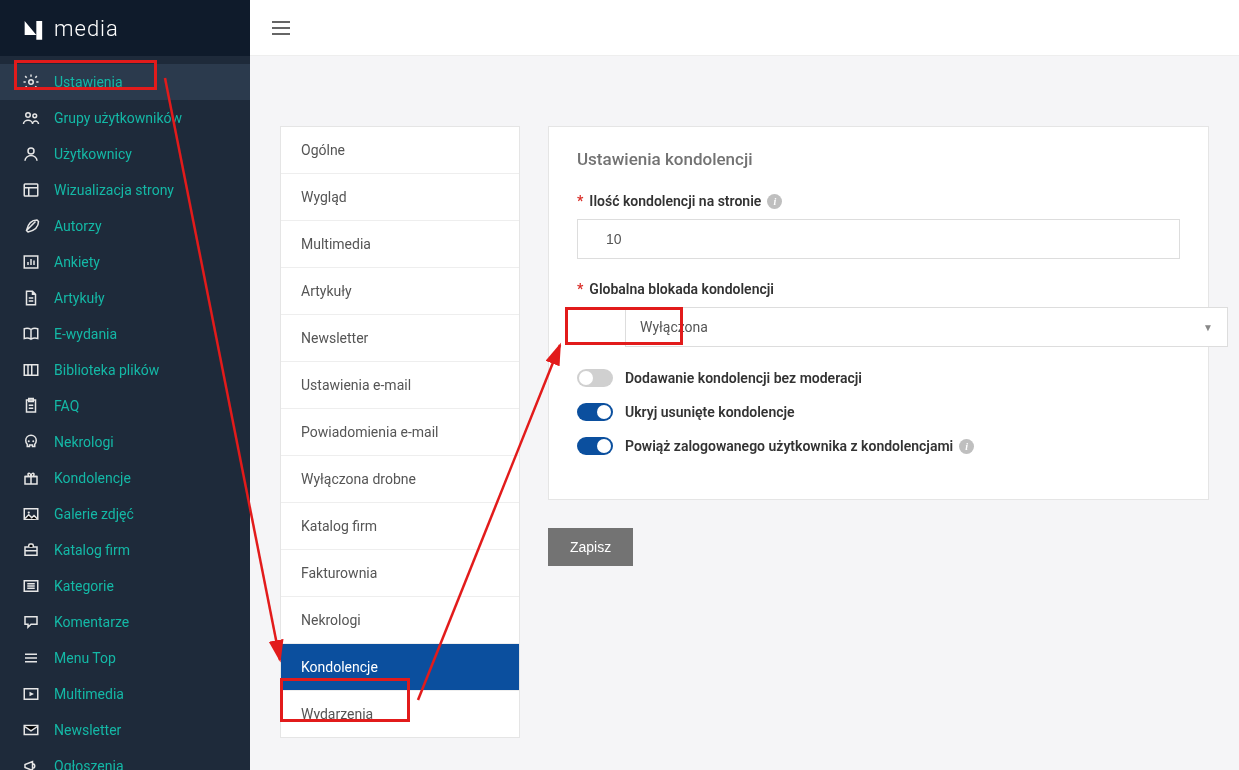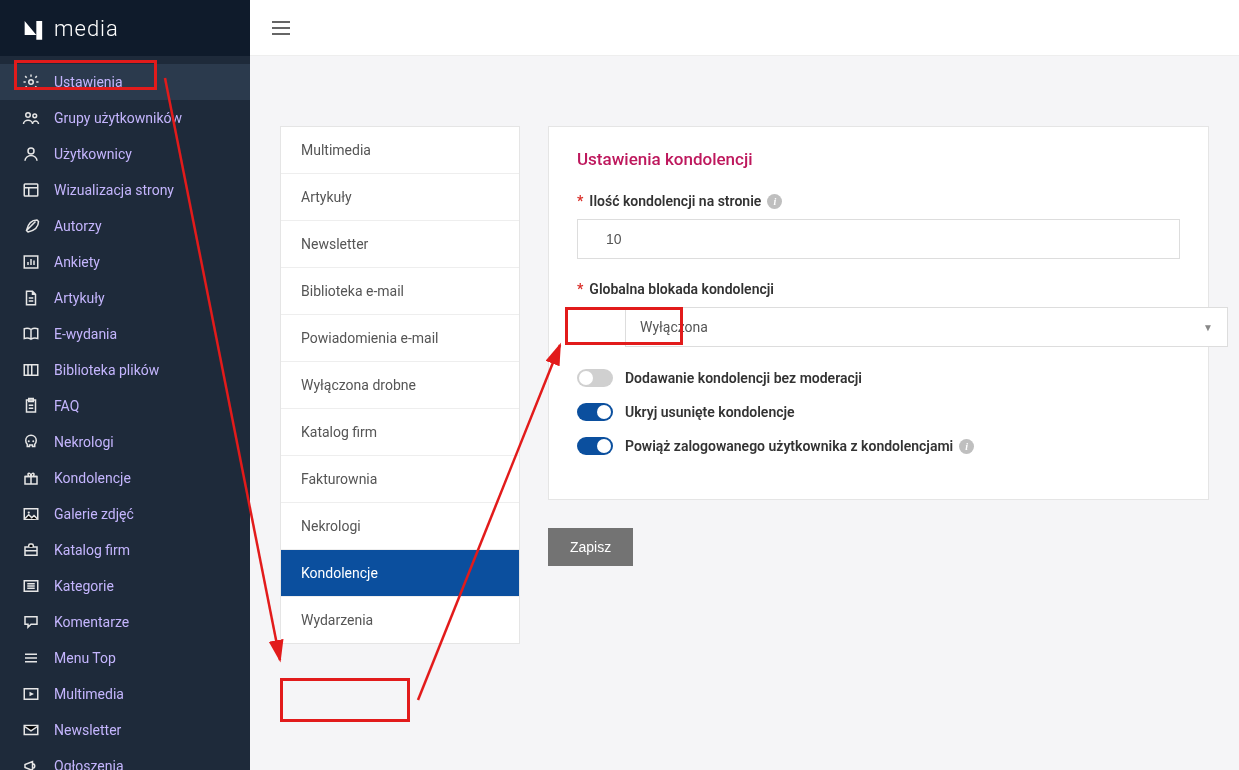--- a/index.html
+++ b/index.html
@@ -2,39 +2,39 @@
 <html><head>
 <meta charset="utf-8">
 <style>
   * { box-sizing: border-box; margin: 0; padding: 0; }
   body { font-family: -apple-system, "Segoe UI", Roboto, Arial, sans-serif; font-size: 14px; color: #333; background: #f5f5f7; width: 1239px; height: 770px; overflow: hidden; position: relative; }
 
   .sidebar { position: absolute; left: 0; top: 0; width: 250px; height: 770px; background: #1e2a3a; color: #fff; }
   .logo { display: flex; align-items: center; padding: 14px 20px; font-size: 22px; font-weight: 300; letter-spacing: 1px; background: #0f1b2b; }
   .logo svg { width: 28px; height: 28px; margin-right: 6px; }
   .sidebar-items { padding-top: 8px; }
-  .sidebar-item { display: flex; align-items: center; padding: 9px 20px; color: #c4b5fd; cursor: pointer; font-size: 14px; }
+  .sidebar-item { display: flex; align-items: center; padding: 9px 20px; color: #14b8a6; cursor: pointer; font-size: 14px; }
   .sidebar-item.active { background: #2b3a4d; }
   .sidebar-item .icon { width: 22px; height: 18px; margin-right: 12px; display: inline-flex; align-items: center; justify-content: center; color: #e6e6e6; }
   .sidebar-item .icon svg { width: 18px; height: 18px; }
 
   .topbar { position: absolute; left: 250px; top: 0; right: 0; height: 56px; background: #fff; display: flex; align-items: center; padding-left: 22px; border-bottom: 1px solid #eee; }
   .hamburger { width: 18px; height: 14px; display: flex; flex-direction: column; justify-content: space-between; cursor: pointer; }
   .hamburger span { height: 2px; background: #666; display: block; }
 
   .content { position: absolute; left: 250px; top: 56px; right: 0; bottom: 0; padding: 70px 30px 30px 30px; display: flex; gap: 28px; align-items: flex-start; }
 
   .tabs-panel { width: 240px; background: #fff; border: 1px solid #e5e5e5; }
   .tab { padding: 15px 20px; border-bottom: 1px solid #eee; color: #555; cursor: pointer; font-size: 14px; }
   .tab:last-child { border-bottom: none; }
   .tab.active { background: #0b4f9e; color: #fff; }
 
   .main-panel { flex: 1; }
   .card { background: #fff; border: 1px solid #e5e5e5; padding: 22px 28px 28px 28px; margin-bottom: 28px; }
-  .card-title { font-size: 17px; color: #be185d; margin-bottom: 24px; font-weight: 500; }
+  .card-title { font-size: 17px; color: #737373; margin-bottom: 24px; font-weight: 500; }
 
   .field { margin-bottom: 22px; }
   .field-label { font-size: 14px; color: #333; font-weight: 600; display: flex; align-items: center; gap: 6px; margin-bottom: 10px; }
   .req { color: #d9302a; font-weight: bold; }
   .info-badge { width: 15px; height: 15px; border-radius: 50%; background: #bfbfbf; color: #fff; font-size: 10px; display: inline-flex; align-items: center; justify-content: center; font-style: italic; font-family: Georgia, serif; }
   .text-input { width: 100%; border: 1px solid #ddd; padding: 11px 28px; font-size: 14px; color: #555; background: #fff; }
   .select { width: 100%; border: 1px solid #ddd; padding: 11px 14px; font-size: 14px; color: #555; background: #fff; display: flex; justify-content: space-between; align-items: center; cursor: pointer; margin-left: 48px; }
   .caret { color: #888; font-size: 10px; }
 
   .toggle-row { display: flex; gap: 12px; margin-bottom: 16px; }
@@ -248,24 +248,26 @@
   <div class="hamburger">
       <span></span>
       <span></span>
       <span></span>
     </div>
 </div>
 
 <div class="content">
 
   <div class="tabs-panel" id="tabs-panel">
+      <div class="tab">Ogólne</div>
+      <div class="tab">Wygląd</div>
       <div class="tab">Multimedia</div>
       <div class="tab">Artykuły</div>
       <div class="tab">Newsletter</div>
-      <div class="tab">Biblioteka e-mail</div>
+      <div class="tab">Ustawienia e-mail</div>
       <div class="tab">Powiadomienia e-mail</div>
       <div class="tab">Wyłączona drobne</div>
       <div class="tab">Katalog firm</div>
       <div class="tab">Fakturownia</div>
       <div class="tab">Nekrologi</div>
       <div class="tab active">Kondolencje</div>
       <div class="tab">Wydarzenia</div>
     </div>
 
   <div class="main-panel">

